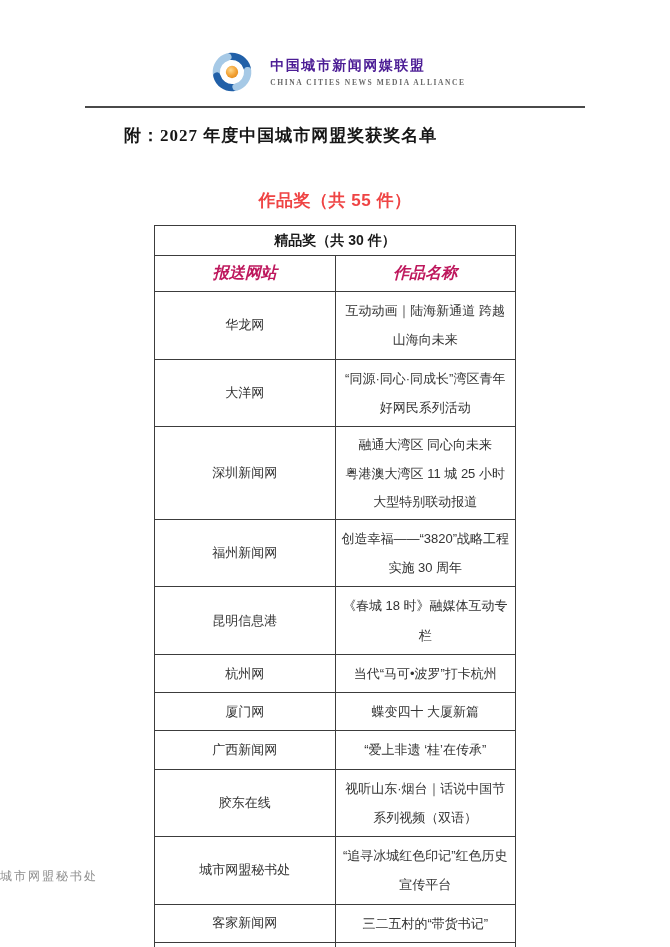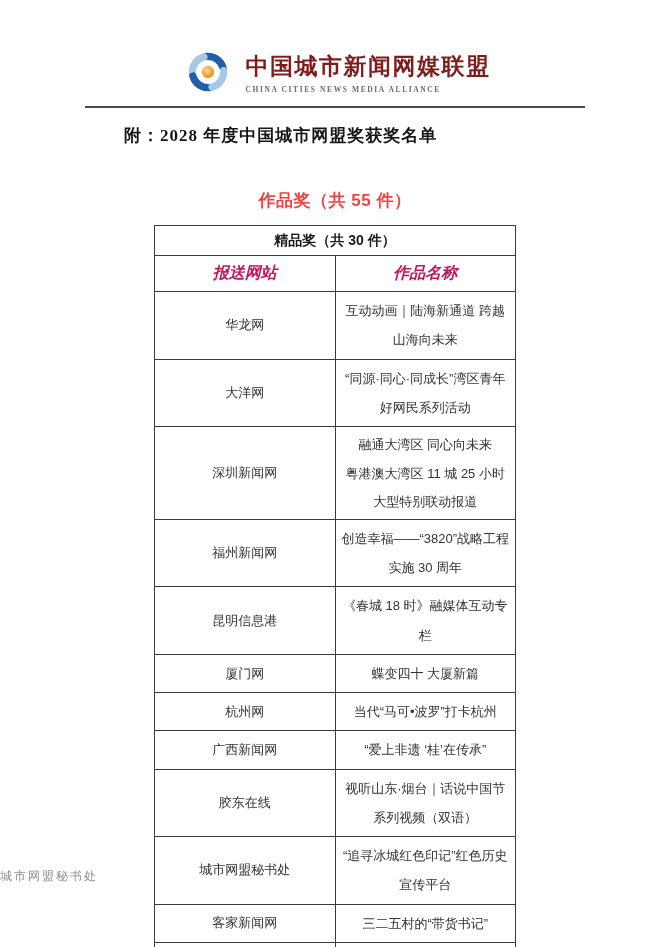--- a/index.html
+++ b/index.html
@@ -17,24 +17,24 @@
   .header {
     padding-top: 44px;
     display: flex;
     justify-content: center;
     align-items: center;
     gap: 10px;
   }
   .logo-mark { width: 56px; height: 56px; flex: 0 0 auto; }
   .logo-text { text-align: left; }
   .logo-title {
-    font-size: 23px;
+    font-size: 14px;
     font-weight: bold;
     letter-spacing: 1.5px;
-    color: #7f1d1d;
+    color: #4c1d95;
     font-family: "Liberation Sans", sans-serif;
   }
   .logo-subtitle {
     margin-top: 3px;
     font-size: 7.5px;
     letter-spacing: 1.6px;
     color: #6a6a6a;
     font-family: "Liberation Serif", serif;
     font-weight: bold;
   }
@@ -130,21 +130,21 @@
       <path d="M 77.9,47.6 A 28 28 0 0 1 57.2,77.0" fill="none" stroke="#a6c9e6" stroke-width="13" stroke-linecap="round"></path>
       <circle cx="50" cy="50" r="11" fill="url(#orangeBall)"></circle>
     </svg>
     <div class="logo-text">
       <div class="logo-title">中国城市新闻网媒联盟</div>
       <div class="logo-subtitle">CHINA CITIES NEWS MEDIA ALLIANCE</div>
     </div>
   </div>
   <div class="header-rule"></div>
 
-  <div class="doc-heading">附：2028 年度中国城市网盟奖获奖名单</div>
+  <div class="doc-heading">附：2027 年度中国城市网盟奖获奖名单</div>
 
   <div class="section-title">作品奖（共 55 件）</div>
 
   <table class="award-table">
     <tbody>
         <tr class="group-row">
       <td colspan="2">精品奖（共 30 件）</td>
     </tr>
     <tr class="head-row">
       <td class="col-site">报送网站</td>
@@ -176,29 +176,29 @@
             <div class="line">创造幸福——“3820”战略工程实施 30 周年</div>
           </td>
     </tr>
     <tr class="data-row">
       <td class="col-site">昆明信息港</td>
       <td class="col-work">
             <div class="line">《春城 18 时》融媒体互动专栏</div>
           </td>
     </tr>
     <tr class="data-row">
+      <td class="col-site">杭州网</td>
+      <td class="col-work">
+            <div class="line">当代“马可•波罗”打卡杭州</div>
+          </td>
+    </tr>
+    <tr class="data-row">
       <td class="col-site">厦门网</td>
       <td class="col-work">
             <div class="line">蝶变四十 大厦新篇</div>
-          </td>
-    </tr>
-    <tr class="data-row">
-      <td class="col-site">杭州网</td>
-      <td class="col-work">
-            <div class="line">当代“马可•波罗”打卡杭州</div>
           </td>
     </tr>
     <tr class="data-row">
       <td class="col-site">广西新闻网</td>
       <td class="col-work">
             <div class="line">“爱上非遗 ‘桂’在传承”</div>
           </td>
     </tr>
     <tr class="data-row">
       <td class="col-site">胶东在线</td>

